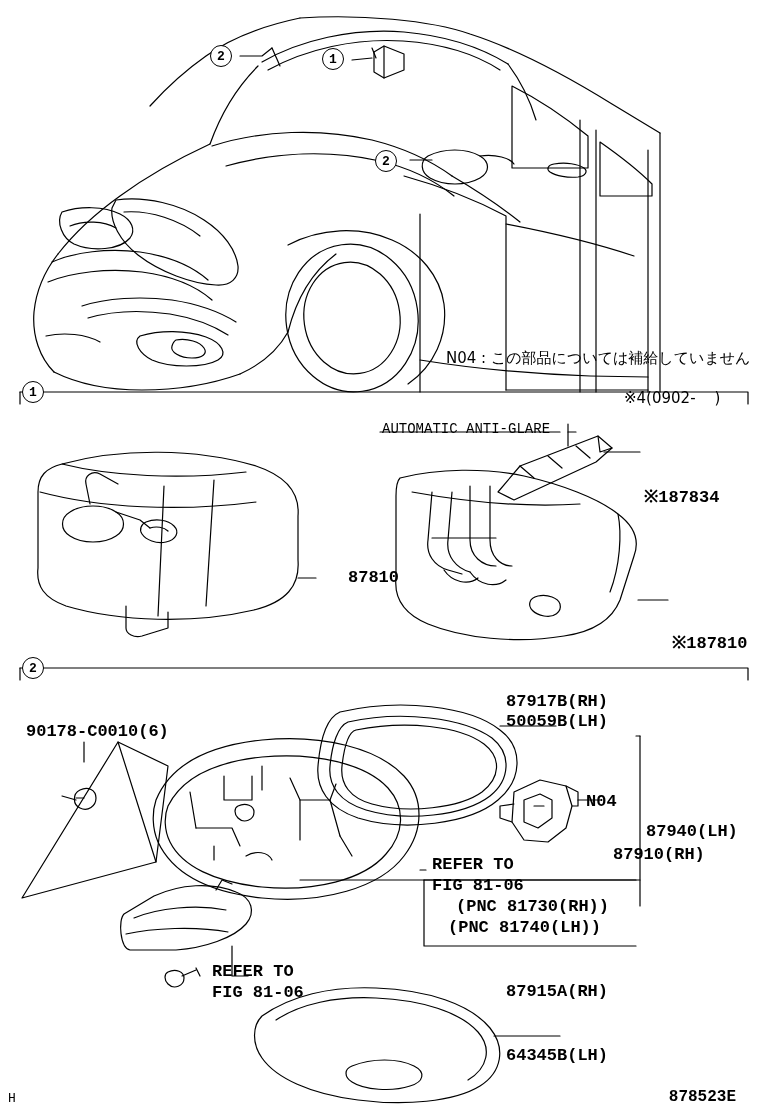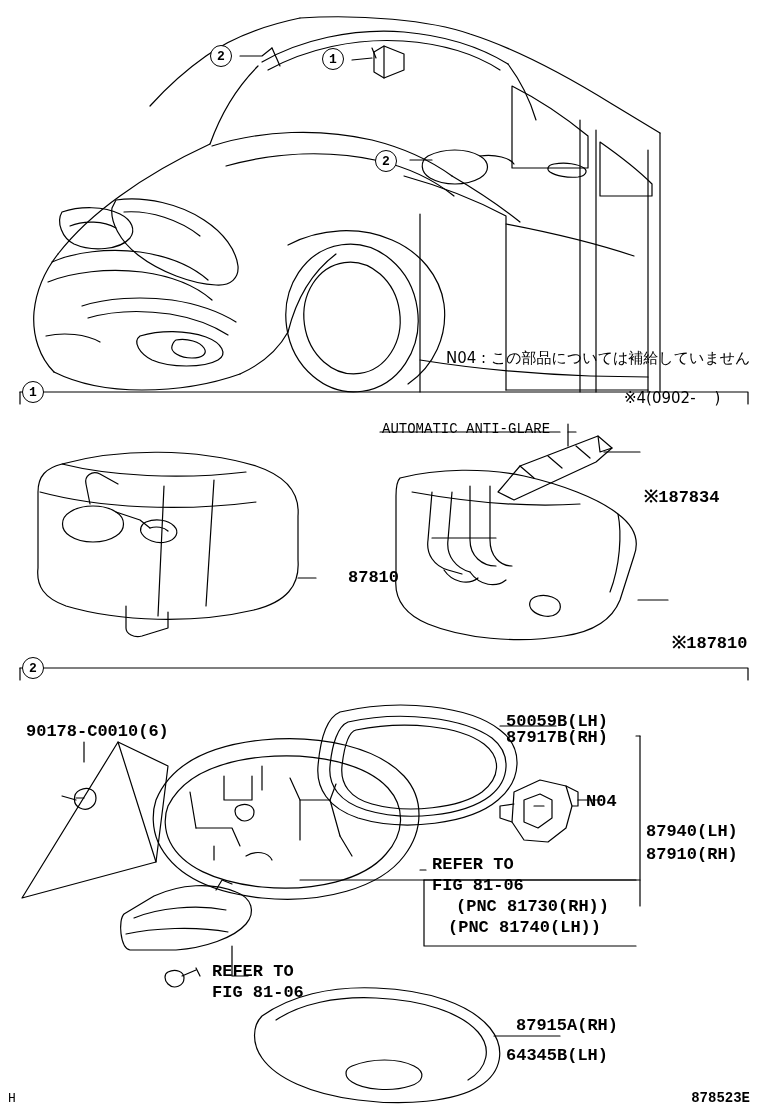--- a/index.html
+++ b/index.html
@@ -61,23 +61,23 @@
   }
   .footer-left {
     position: absolute;
     left: 8px;
     bottom: 6px;
     font-size: 13px;
     font-family: "Liberation Mono", monospace;
   }
   .footer-right {
     position: absolute;
-    right: 10px;
+    right: 24px;
     bottom: 6px;
-    font-size: 14px;
+    font-size: 16px;
     font-weight: bold;
     font-family: "Liberation Mono", monospace;
   }
 </style>
 </head>
 <body>
 
 <div class="page">
 
   <svg class="art" viewBox="0 0 760 1112">
@@ -277,26 +277,26 @@
 
   <div class="circnum" style="left:22px; top:381px;">1</div>
   <div class="circnum" style="left:22px; top:657px;">2</div>
 
   <div class="lbl mid" style="left:382px; top:419px;">AUTOMATIC ANTI-GLARE</div>
   <div class="lbl" style="left:322px; top:568px;margin-left:26px;">87810</div>
   <div class="lbl" style="left:644px; top:442px;margin-top:46px;">※187834</div>
   <div class="lbl" style="left:672px; top:590px;margin-top:44px;">※187810</div>
 
   <div class="lbl" style="left:26px; top:722px;">90178-C0010(6)</div>
-  <div class="lbl" style="left:506px; top:728px;text-align:right;">87917B(RH)</div>
+  <div class="lbl" style="left:506px; top:692px;text-align:right;">87917B(RH)</div>
   <div class="lbl" style="left:506px; top:712px;">50059B(LH)</div>
   <div class="lbl" style="left:586px; top:792px;">N04</div>
-  <div class="lbl" style="left:646px; top:845px;">87910(RH)</div>
+  <div class="lbl" style="left:613px; top:845px;">87910(RH)</div>
   <div class="lbl" style="left:646px; top:822px;">87940(LH)</div>
-  <div class="lbl" style="left:506px; top:1016px;margin-left:10px;">87915A(RH)</div>
+  <div class="lbl" style="left:506px; top:982px;">87915A(RH)</div>
   <div class="lbl" style="left:506px; top:1046px;">64345B(LH)</div>
 
   <div class="lbl" style="left:432px; top:855px;">REFER TO</div>
   <div class="lbl" style="left:432px; top:876px;">FIG 81-06</div>
   <div class="lbl" style="left:456px; top:897px;">(PNC 81730(RH))</div>
   <div class="lbl" style="left:432px; top:918px;margin-left:16px;">(PNC 81740(LH))</div>
 
   <div class="lbl" style="left:212px; top:962px;">REFER TO</div>
   <div class="lbl" style="left:212px; top:983px;">FIG 81-06</div>
 

